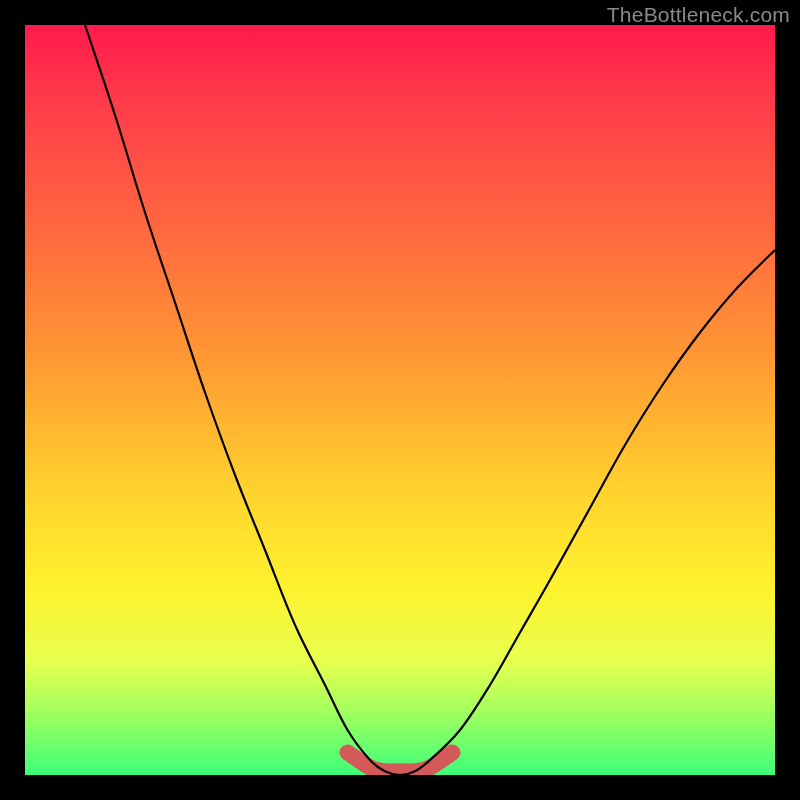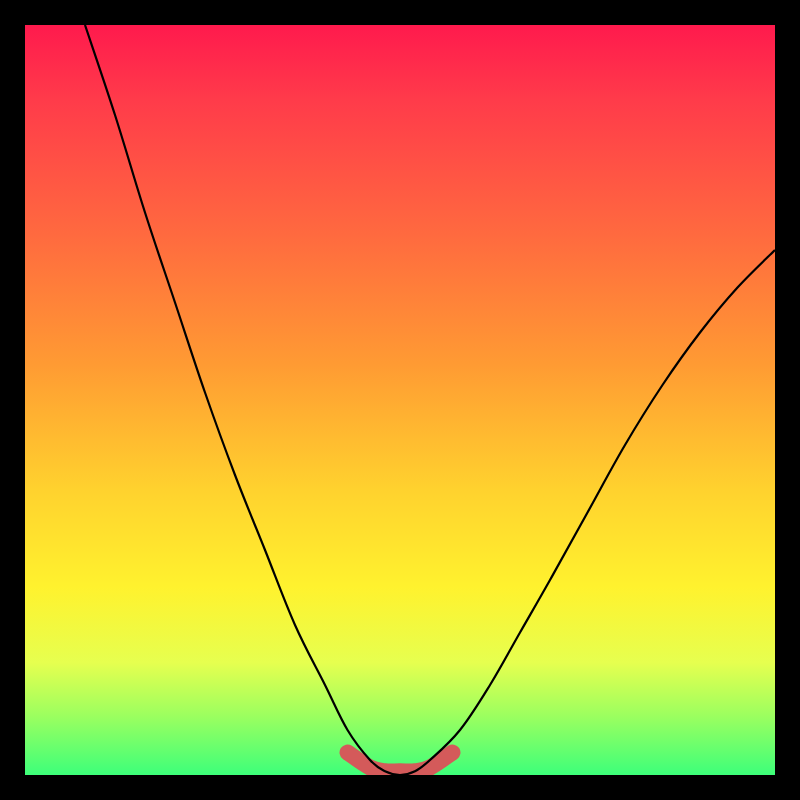--- a/index.html
+++ b/index.html
@@ -63,20 +63,21 @@
     stroke: #d45a5a;
     stroke-width: 16;
     stroke-linecap: round;
     stroke-linejoin: round;
   }
 </style>
 </head>
 <body>
 
 <div class="frame">
+  <div class="watermark">TheBottleneck.com</div>
 
   <div class="plot-area">
     <svg class="plot-svg" viewBox="0 0 750 750" preserveAspectRatio="none">
       <path id="highlight-path" class="highlight" d="M 322.5 727.5 C 326.55 730.20, 338.25 739.13, 345.00 742.50 C 351.75 745.88, 354.60 745.58, 360.00 746.25 C 365.40 746.92, 369.60 746.25, 375.00 746.25 C 380.40 746.25, 384.60 746.92, 390.00 746.25 C 395.40 745.58, 398.25 745.88, 405.00 742.50 C 411.75 739.13, 423.45 730.20, 427.50 727.50"></path>
       <path id="curve-path" class="curve" d="M 60 0 C 65.40 16.20, 79.20 56.25, 90.00 90.00 C 100.80 123.75, 109.20 153.75, 120.00 187.50 C 130.80 221.25, 139.20 245.10, 150.00 277.50 C 160.80 309.90, 169.20 336.45, 180.00 367.50 C 190.80 398.55, 199.20 421.65, 210.00 450.00 C 220.80 478.35, 229.20 498.00, 240.00 525.00 C 250.80 552.00, 259.20 575.70, 270.00 600.00 C 280.80 624.30, 290.55 641.10, 300.00 660.00 C 309.45 678.90, 314.40 691.50, 322.50 705.00 C 330.60 718.50, 338.25 727.58, 345.00 735.00 C 351.75 742.42, 354.60 743.55, 360.00 746.25 C 365.40 748.95, 369.60 750.00, 375.00 750.00 C 380.40 750.00, 384.60 748.95, 390.00 746.25 C 395.40 743.55, 396.90 742.42, 405.00 735.00 C 413.10 727.58, 424.20 718.50, 435.00 705.00 C 445.80 691.50, 454.20 677.55, 465.00 660.00 C 475.80 642.45, 484.20 626.40, 495.00 607.50 C 505.80 588.60, 512.85 576.60, 525.00 555.00 C 537.15 533.40, 549.00 511.80, 562.50 487.50 C 576.00 463.20, 586.50 442.95, 600.00 420.00 C 613.50 397.05, 624.00 380.25, 637.50 360.00 C 651.00 339.75, 661.50 325.05, 675.00 307.50 C 688.50 289.95, 699.00 277.35, 712.50 262.50 C 726.00 247.65, 743.25 231.75, 750.00 225.00"></path>
     </svg>
   </div>
 </div>
 
 </body></html>

